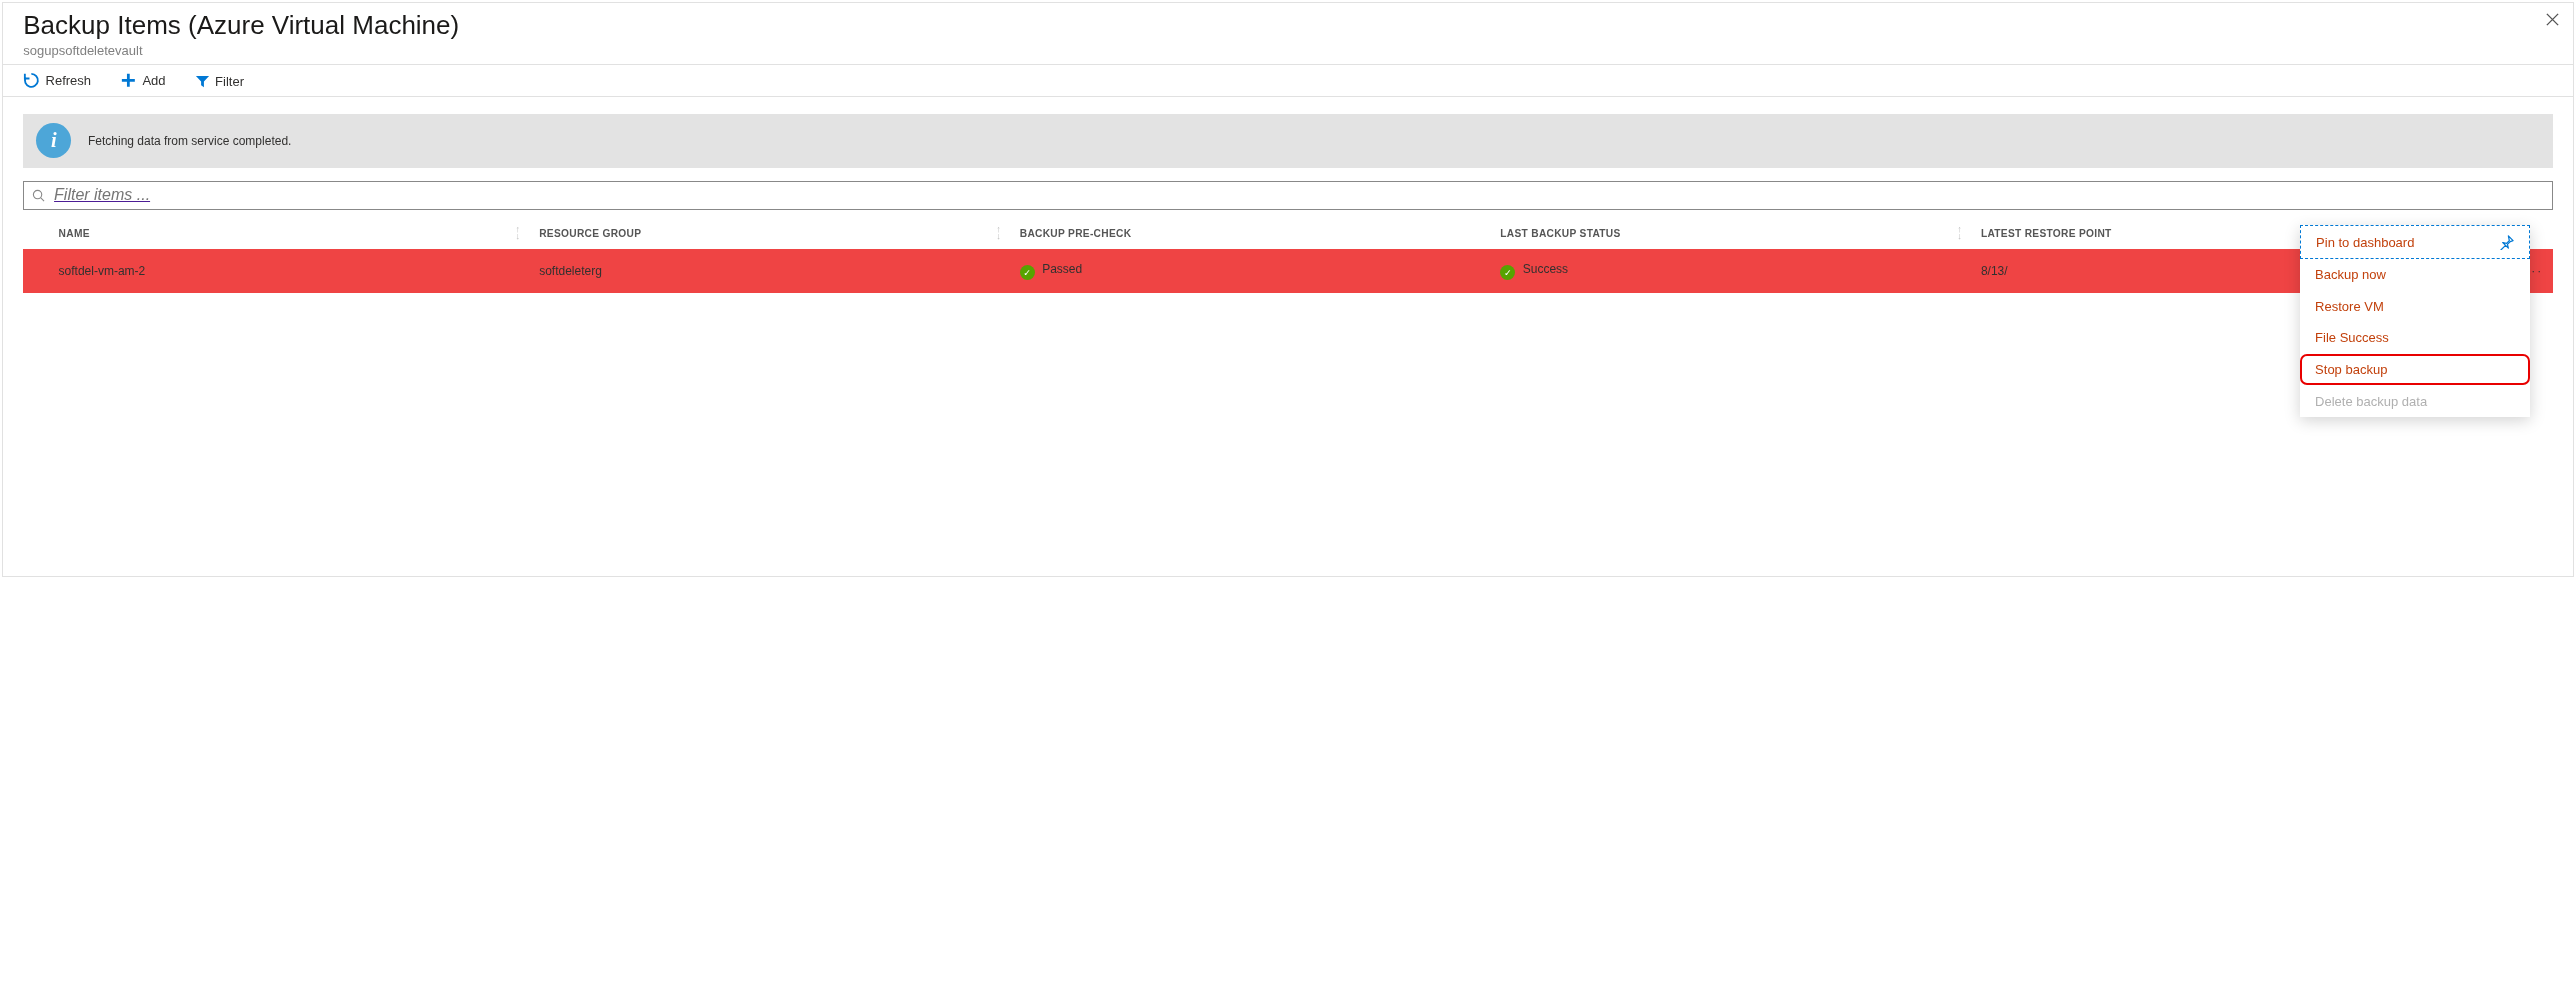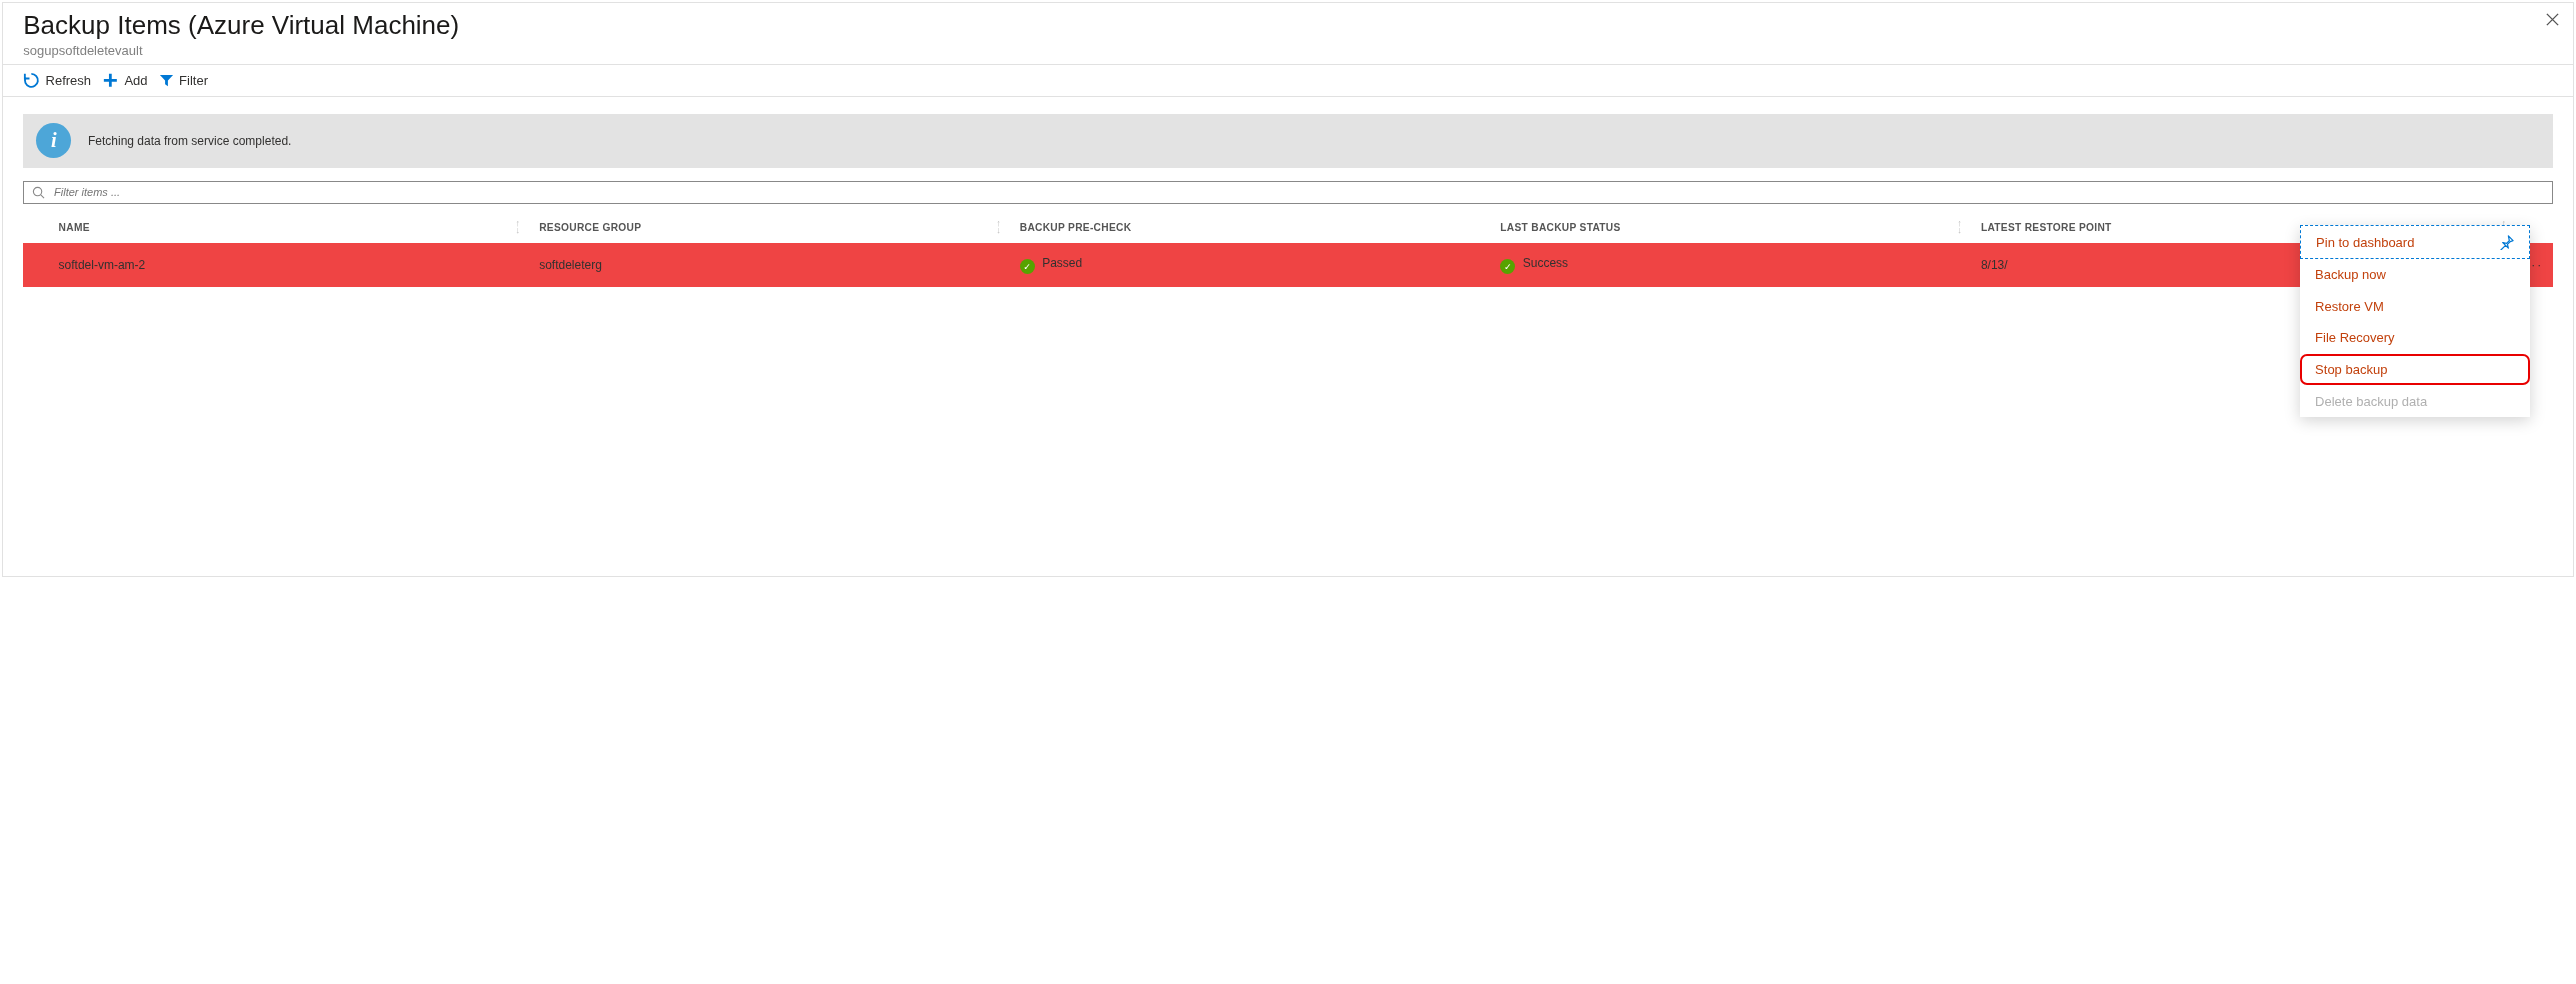--- a/index.html
+++ b/index.html
@@ -36,23 +36,23 @@
     position: absolute;
     right: 13px;
     top: 9.3px;
     font-size: 18.5px;
     color: #555;
     cursor: pointer;
     line-height: 1;
   }
   .toolbar {
     display: flex;
-    align-items: center;
+    align-items: flex-end;
     padding: 7.4px 20.4px;
-    gap: 11px;
+    gap: 29px;
     border-bottom: 0.9px solid #e1e1e1;
   }
   .tool-btn {
     display: inline-flex;
     align-items: center;
     gap: 5.6px;
     cursor: pointer;
     font-size: 13px;
     color: #323130;
   }
@@ -91,23 +91,24 @@
     align-items: center;
     gap: 7.4px;
     font-size: 12px;
     margin-bottom: 5.6px;
   }
   .filter-box input {
     border: none;
     outline: none;
     flex: 1;
     font-style: italic;
-    font-size: 11px;
-    color: #000000;
+    font-size: 16px;
+    color: #4c1d95;
     background: transparent;
+    text-decoration: underline;
   }
   table.grid {
     width: 100%;
     border-collapse: collapse;
     table-layout: fixed;
   }
   table.grid thead th {
     text-align: left;
     font-size: 10.2px;
     font-weight: 700;
@@ -289,21 +290,21 @@
             <path d="M10 1l5 5-3 1-3 3 1 4-3-3-5 5 5-5-3-3 4 1 3-3z" fill="none" stroke="#0078d4" stroke-width="1.3" stroke-linejoin="round"></path>
           </svg>
       </div>
       <div class="item">
           <span>Backup now</span>
         </div>
       <div class="item">
           <span>Restore VM</span>
         </div>
       <div class="item">
-          <span>File Recovery</span>
+          <span>File Success</span>
         </div>
       <div class="item highlight">
           <span>Stop backup</span>
         </div>
       <div class="item disabled">
           <span>Delete backup data</span>
         </div>
     </div>
 
   </div>

